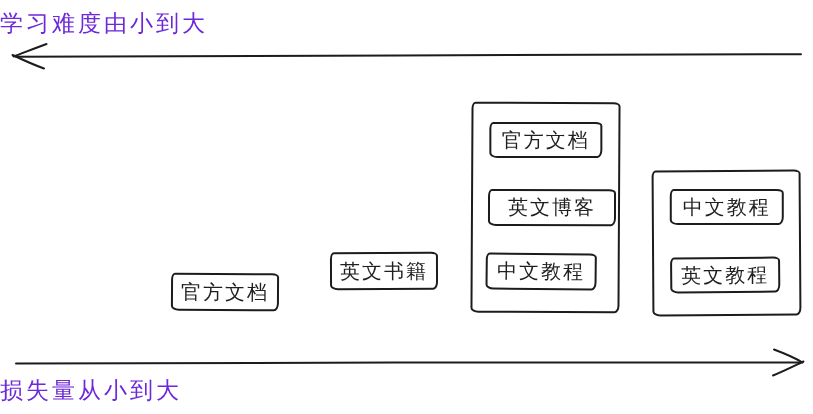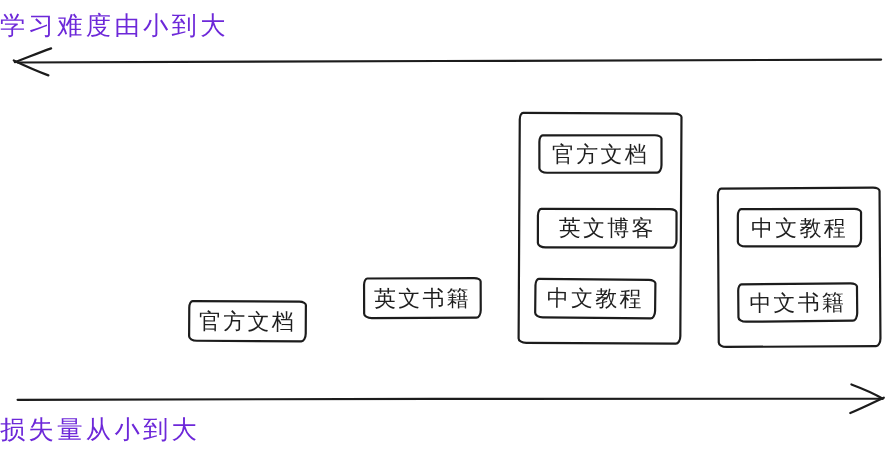--- a/index.html
+++ b/index.html
@@ -93,21 +93,21 @@
     <div class="sketch item-box r2" style="left:13px; top:149px; width:111px; height:37px;">
       <span>中文教程</span>
     </div>
   </div>
 
   <div class="sketch r1" style="left:652px; top:170px; width:149px; height:146px;">
     <div class="sketch item-box r2" style="left:16px; top:17px; width:114px; height:36px;">
       <span>中文教程</span>
     </div>
     <div class="sketch item-box r3" style="left:16px; top:85px; width:110px; height:36px;">
-      <span>中文书籍</span>
+      <span>英文教程</span>
     </div>
   </div>
 
   <svg class="arrow-svg bottom" viewBox="0 0 813 46">
     <path d="M16 21.5 C 260 20.5, 560 20.3, 800 20.5" fill="none" stroke="#1c1c1c" stroke-width="2" stroke-linecap="round"></path>
     <path d="M774 7.5 C 786 12, 796 16.5, 802.5 20.5" fill="none" stroke="#1c1c1c" stroke-width="2" stroke-linecap="round"></path>
     <path d="M803.5 19.5 C 793 24.5, 783 29.5, 773 33.5" fill="none" stroke="#1c1c1c" stroke-width="2" stroke-linecap="round"></path>
   </svg>
 
   <div class="axis-label bottom">损失量从小到大</div>

